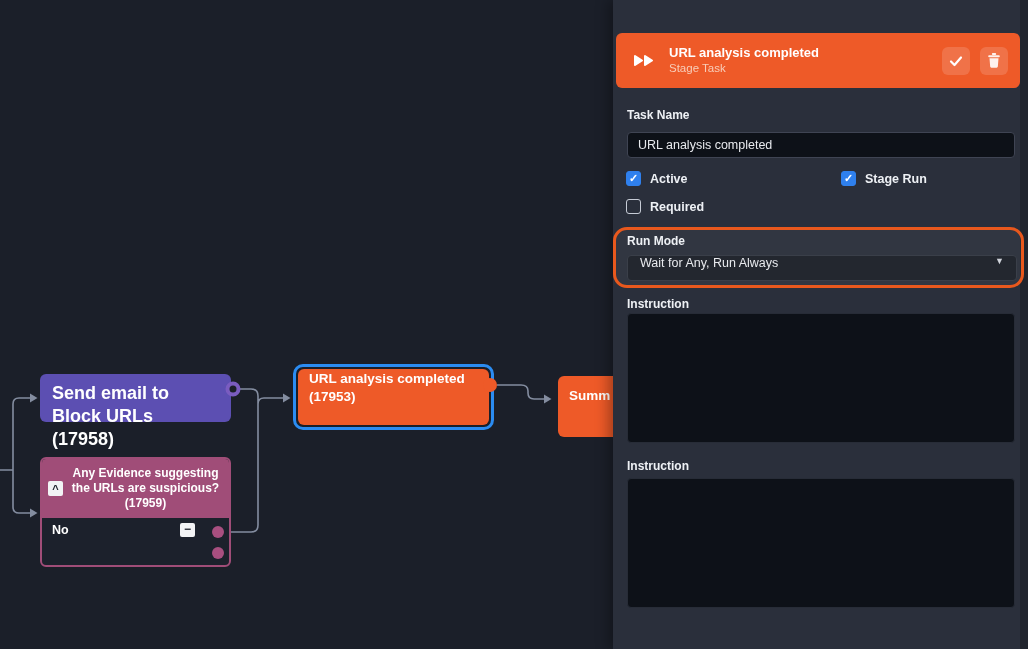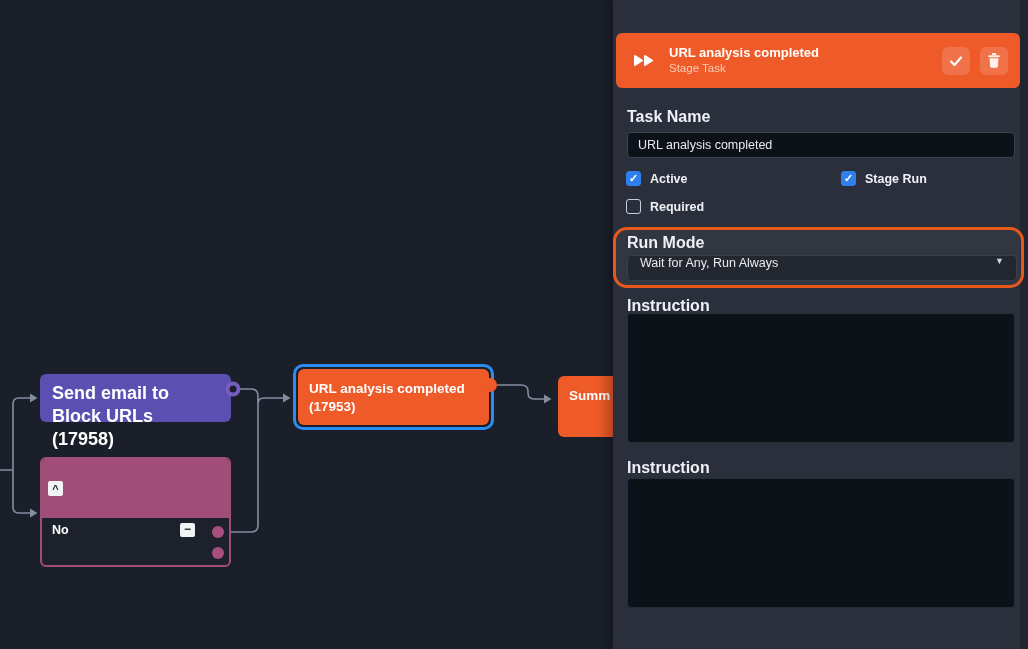--- a/index.html
+++ b/index.html
@@ -23,21 +23,21 @@
   svg.wires{position:absolute;left:0;top:0;z-index:1;}
   svg.ports{position:absolute;left:0;top:0;z-index:3;pointer-events:none;}
   .node{position:absolute;z-index:2;color:#fff;}
 
   .node-purple{left:40px;top:374px;width:191px;height:48px;background:var(--node-purple);
     border-radius:6px;padding:8px 12px;font-size:18px;font-weight:600;line-height:1.28;}
 
   .node-selected-ring{left:293px;top:364px;width:201px;height:66px;
     border:3px solid var(--selection-blue);border-radius:10px;padding:2px;}
   .node-selected-fill{width:100%;height:100%;background:var(--accent);border-radius:6px;
-    padding:11px 11px;font-size:13.5px;font-weight:700;line-height:1.3;}
+    padding:1px 11px;font-size:13.5px;font-weight:700;line-height:1.3;}
 
   .node-summary{left:558px;top:376px;width:72px;height:61px;background:var(--accent);
     border-radius:6px;padding:12px 0 0 11px;font-size:13.5px;font-weight:700;overflow:hidden;white-space:nowrap;}
 
   .node-decision{left:40px;top:457px;width:191px;height:110px;background:var(--maroon-body);
     border:2px solid var(--node-maroon);border-radius:6px;overflow:hidden;}
   .decision-header{height:59px;background:var(--node-maroon);display:flex;align-items:center;
     padding:4px 6px;gap:5px;}
   .collapse-box{flex:0 0 15px;height:15px;background:#f2f3f5;border-radius:2px;color:#1b1f29;
     font-size:11px;font-weight:700;line-height:17px;text-align:center;}
@@ -56,21 +56,21 @@
   .panel-header{position:absolute;left:3px;top:33px;width:404px;height:55px;background:var(--accent);
     border-radius:6px;display:flex;align-items:center;padding:0 12px 0 17px;z-index:2;}
   .ff-icon{flex:0 0 22px;margin-right:14px;}
   .ph-titles{flex:1;min-width:0;}
   .ph-title{font-size:13px;font-weight:700;color:#fff;line-height:1.3;}
   .ph-subtitle{font-size:11.5px;color:var(--subtitle-color);line-height:1.3;}
   .hdr-btn{width:28px;height:28px;border-radius:6px;background:var(--accent-btn);border:none;
     display:flex;align-items:center;justify-content:center;cursor:pointer;}
   .hdr-btn + .hdr-btn{margin-left:10px;}
 
-  .p-label{position:absolute;left:14px;font-size:16px;font-weight:700;color:var(--label-color);}
+  .p-label{position:absolute;left:14px;font-size:12px;font-weight:700;color:var(--label-color);}
   .p-input{position:absolute;left:14px;width:388px;height:26px;background:var(--input-bg);
     border:1px solid var(--input-border);border-radius:4px;color:#e8eaee;font-size:12.5px;
     font-family:"Liberation Sans",sans-serif;padding:0 10px;outline:none;}
   .p-textarea{position:absolute;left:14px;width:388px;height:130px;background:var(--input-bg);
     border:1px solid #272c37;border-radius:4px;resize:none;outline:none;color:#e8eaee;
     font-family:"Liberation Sans",sans-serif;font-size:12.5px;padding:8px 10px;}
 
   .cb-row{position:absolute;display:flex;align-items:center;gap:9px;font-size:12.5px;
     font-weight:600;color:var(--label-color);cursor:default;}
   .checkbox{width:15px;height:15px;border-radius:3px;border:1.5px solid #c7ccd6;
@@ -107,20 +107,21 @@
         <polygon points="283,393.5 290.5,398 283,402.5"></polygon>
         <polygon points="544,394.5 551.5,399 544,403.5"></polygon>
       </g>
     </svg>
 
     <div class="node node-purple">Send email to Block URLs (17958)</div>
 
     <div class="node node-decision">
       <div class="decision-header">
         <div class="collapse-box">^</div>
+        <div class="decision-title">Any Evidence suggesting the URLs are suspicious? (17959)</div>
       </div>
       <div class="decision-row">
         <span>No</span>
         <span class="spacer"></span>
         <span class="minus-box">−</span>
       </div>
     </div>
 
     <div class="node node-selected-ring">
       <div class="node-selected-fill">URL analysis completed (17953)</div>

